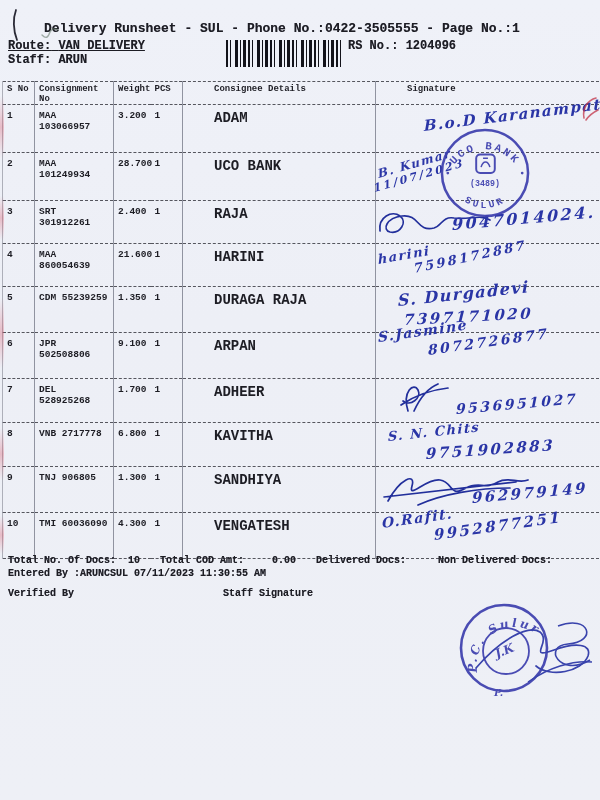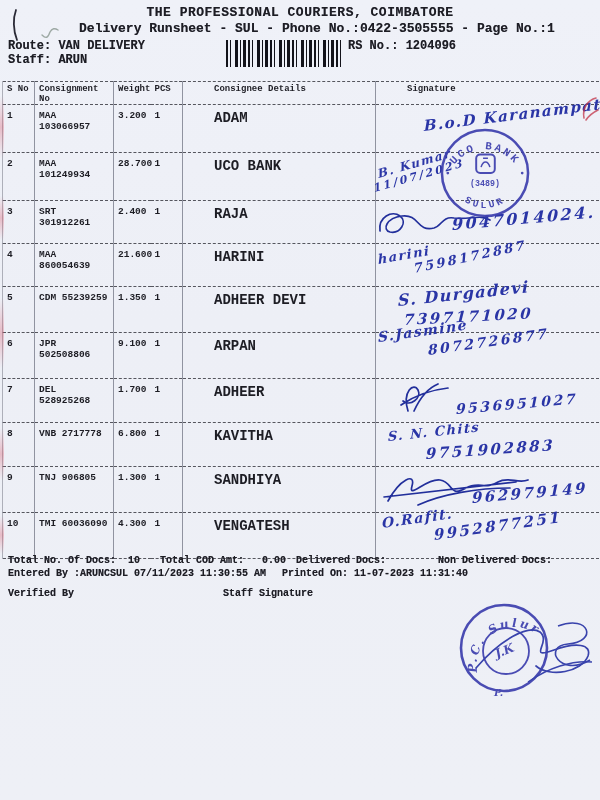--- a/index.html
+++ b/index.html
@@ -8,21 +8,21 @@
   }
   html,body{margin:0;padding:0;}
   body{width:600px;height:800px;background:var(--bg);overflow:hidden;
        font-family:"Liberation Mono",monospace;color:var(--ink);}
   .page{position:relative;width:600px;height:800px;
         background:linear-gradient(180deg,#eff1f8 0%,#edeff6 40%,#eef0f6 100%);}
   .mono{font-family:"Liberation Mono",monospace;font-weight:bold;color:var(--ink);
         text-shadow:0 0 .4px rgba(25,25,40,.55);}
   .abs{position:absolute;white-space:nowrap;}
   .title{top:5px;left:0;width:600px;text-align:center;font-size:13px;letter-spacing:.5px;}
-  .subtitle{top:21px;left:0;width:564px;text-align:center;font-size:13px;padding-left:35px;}
+  .subtitle{top:21px;left:0;width:564px;text-align:center;font-size:13px;}
   .meta{font-size:12px;}
   .barcode{left:226px;top:40px;width:118px;height:27px;
     background:
       repeating-linear-gradient(90deg,#13131a 0 2px,transparent 2px 4px,#13131a 4px 5px,
       transparent 5px 9px,#13131a 9px 12px,transparent 12px 14px,#13131a 14px 15px,
       transparent 15px 17px,#13131a 17px 20px,transparent 20px 22px);}
   
   table{position:absolute;left:2px;top:81px;width:596px;border-collapse:collapse;
         table-layout:fixed;border-top:1px dashed var(--line);border-left:1px solid rgba(120,122,135,.55);}
   th,td{padding:0 0 0 4px;vertical-align:top;overflow:visible;
@@ -51,24 +51,23 @@
   
   .edge-pink{position:absolute;left:0;width:4px;
     background:linear-gradient(180deg,rgba(215,80,100,0),rgba(215,80,100,.33),rgba(215,80,100,0));}
   .artifact path{fill:none;stroke-linecap:round;}
 </style>
 </head>
 <body>
 
 <div class="page">
 
-  <div class="abs mono title">THE PROFESSIONAL COURIERS, COIMBATORE</div>
   <div class="abs mono subtitle">Delivery Runsheet - SUL - Phone No.:0422-3505555 - Page No.:1</div>
 
-  <div class="abs mono meta" style="left:8px;top:39px;">
+  <div class="abs mono meta" style="left:8px;top:39px;text-decoration:underline;">
     <span>Route:</span>
     <span>VAN DELIVERY</span>
   </div>
   <div class="abs mono meta" style="left:8px;top:53px;">
     <span>Staff:</span>
     <span>ARUN</span>
   </div>
 
   <div class="abs barcode"></div>
 
@@ -148,21 +147,21 @@
               <span class="hw nm" style="left: 2px; top: 8px; font-size: 13px; transform: rotate(-10deg) skewX(-6deg);">harini</span>
               <span class="hw ph" style="left: 38px; top: 17px; font-size: 13px; transform: rotate(-12deg) skewX(-6deg);">7598172887</span>
             </div>
           </td>
         </tr>
         <tr style="height: 46px;">
           <td class="c-sno">5</td>
           <td class="c-consignment">CDM 55239259</td>
           <td class="c-weight">1.350</td>
           <td class="c-pcs">1</td>
-          <td class="c-consignee">ADHEER DEVI</td>
+          <td class="c-consignee">DURAGA RAJA</td>
           <td class="c-sig">
             <div class="sigwrap">
               <span class="hw nm" style="left: 22px; top: 4px; font-size: 16px; transform: rotate(-6deg) skewX(-6deg);">S. Durgadevi</span>
               <span class="hw ph" style="left: 28px; top: 24px; font-size: 15px; transform: rotate(-3deg) skewX(-6deg);">7397171020</span>
             </div>
           </td>
         </tr>
         <tr style="height: 46px;">
           <td class="c-sno">6</td>
           <td class="c-consignment">JPR 502508806</td>
@@ -250,26 +249,25 @@
     <rect class="ring" x="41" y="27" width="19" height="19" rx="4" stroke-width="2"></rect>
     <path class="ring" d="M46 40 C48 33 53 33 55 40 M48 31 L53 31" stroke-width="1.6"></path>
     <text x="50" y="59" font-size="8.5" text-anchor="middle">(3489)</text>
     <circle cx="12" cy="46" r="1.4" fill="#3d3fae"></circle>
       <circle cx="88" cy="46" r="1.4" fill="#3d3fae"></circle>
   </svg>
 
   <span class="abs mono foot" style="left:8px;top:555px;">Total No. Of Docs:</span>
   <span class="abs mono foot" style="left:128px;top:555px;">10</span>
   <span class="abs mono foot" style="left:160px;top:555px;">Total COD Amt:</span>
-  <span class="abs mono foot" style="left:262px;top:555px;">0.00</span>
-  <span class="abs mono foot" style="left:296px;top:555px;text-align:center;">Delivered Docs:</span>
+  <span class="abs mono foot" style="left:272px;top:555px;">0.00</span>
+  <span class="abs mono foot" style="left:316px;top:555px;text-align:center;">Delivered Docs:</span>
   <span class="abs mono foot" style="left:438px;top:555px;">Non Delivered Docs:</span>
 
   <span class="abs mono foot" style="left:8px;top:568px;text-align:right;">Entered By :ARUNCSUL 07/11/2023 11:30:55 AM</span>
-  <span class="abs mono foot" style="left:282px;top:568px;">Printed On: 11-07-2023 11:31:40</span>
 
   <span class="abs mono foot" style="left:8px;top:588px;">Verified By</span>
   <span class="abs mono foot" style="left:223px;top:588px;">Staff Signature</span>
 
   <svg class="stamp" style="left:442px;top:596px;" width="160" height="110" viewBox="0 0 160 110">
     <circle class="ring" cx="62" cy="52" r="43" stroke-width="2.6"></circle>
     <circle class="ring" cx="64" cy="55" r="23" stroke-width="1.8"></circle>
     <defs>
         <path id="pcArc" d="M 26 60 A 38 38 0 0 1 98 60"></path>
       </defs>

